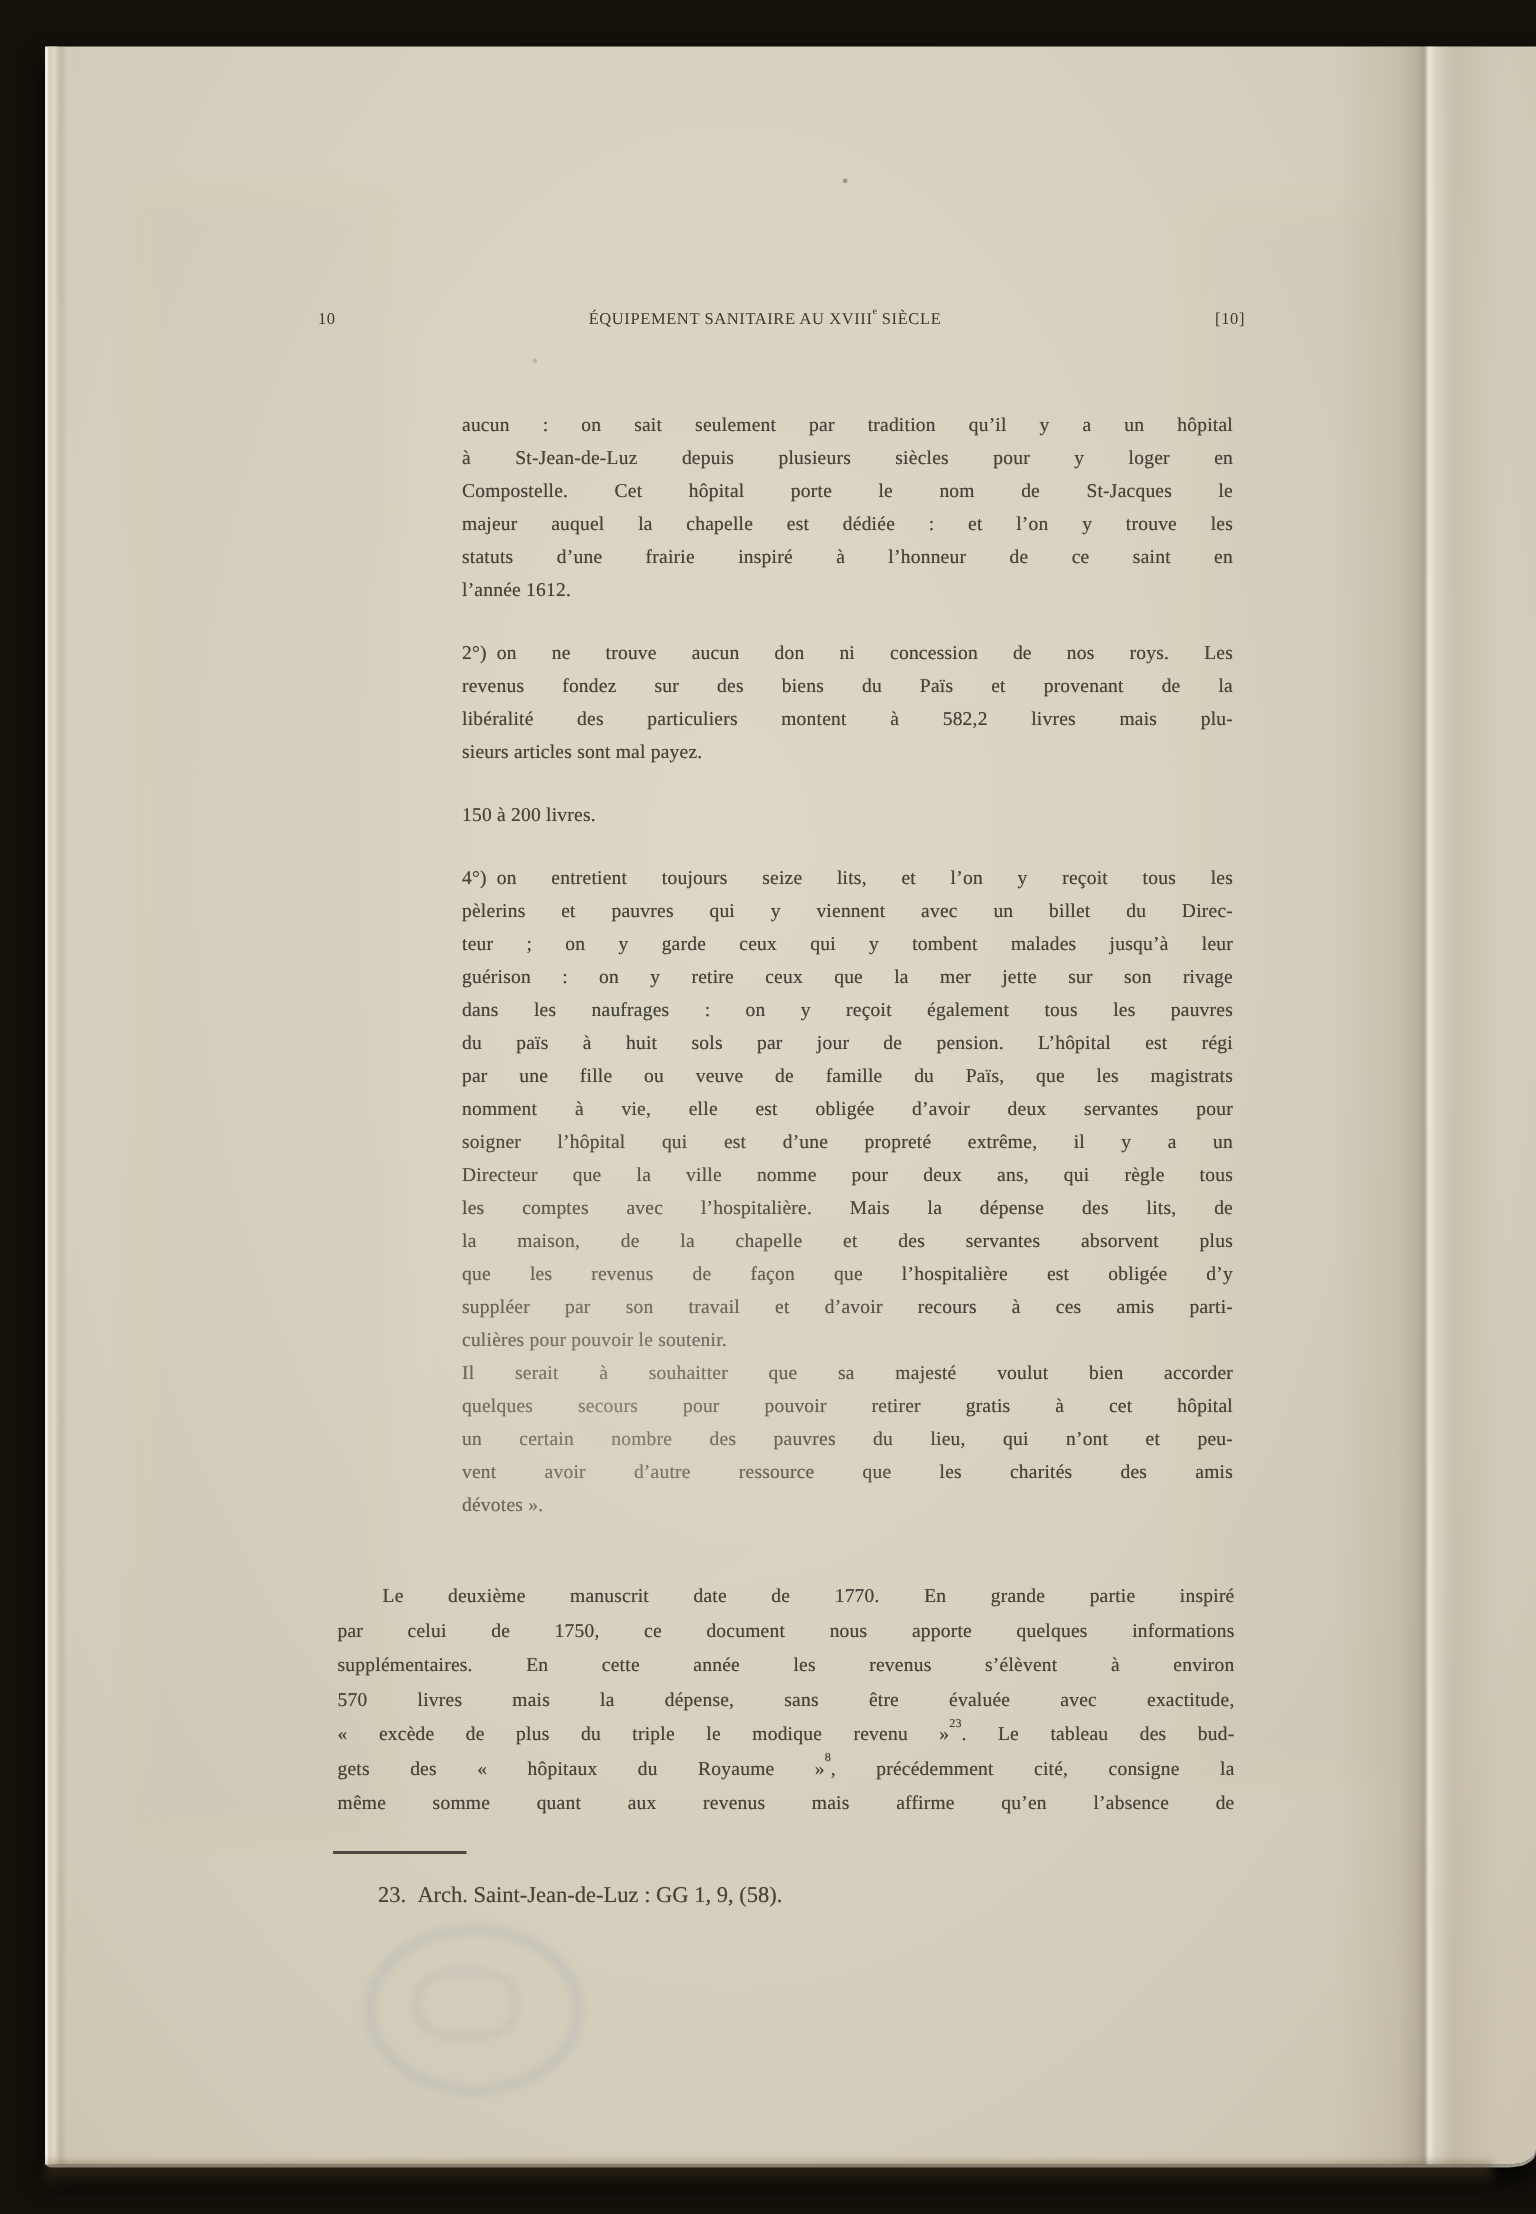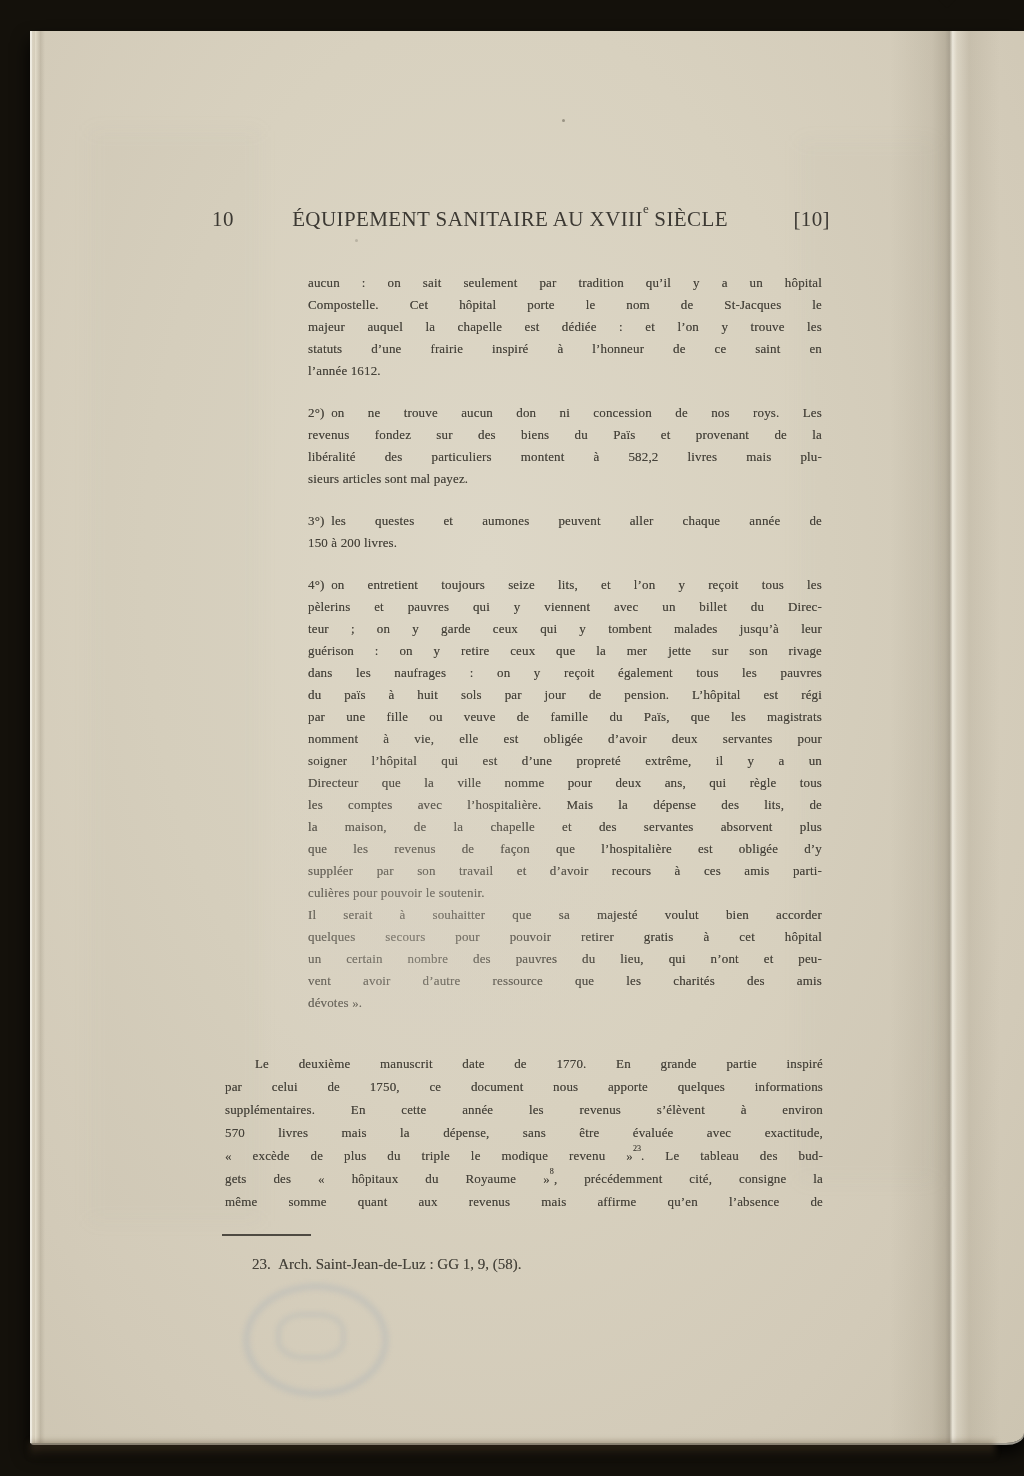--- a/index.html
+++ b/index.html
@@ -30,21 +30,21 @@
   
   .ghost{position:absolute;background:rgba(160,172,150,0.055);filter:blur(9px);pointer-events:none;}
   #ghost-left{left:60px;top:100px;width:170px;height:1090px;}
   #ghost-right{left:770px;top:110px;width:135px;height:1040px;}
   #bleedthrough-stamp{position:absolute;left:213px;top:1252px;width:132px;height:100px;
         border:7px solid rgba(122,148,178,0.16);border-radius:50%;filter:blur(2.5px);}
   #bleedthrough-stamp-inner{position:absolute;left:26px;top:22px;width:60px;height:38px;
         border:5px solid rgba(122,148,178,0.14);border-radius:40%;}
   .speck{position:absolute;width:3px;height:3px;border-radius:50%;background:rgba(100,95,82,0.55);}
   
-  #page-header span{position:absolute;font-size:21px;letter-spacing:0.4px;color:#3c3933;}
+  #page-header span{position:absolute;font-size:11px;letter-spacing:0.4px;color:#3c3933;}
   #hdr-left{left:182px;top:176px;}
   #hdr-title{left:150px;top:176px;width:660px;text-align:center;}
   #hdr-right{left:730px;top:176px;width:70px;text-align:right;}
   sup{font-size:0.62em;line-height:0;position:relative;top:-0.4em;letter-spacing:0;}
   #quote-block{position:absolute;left:278px;top:241px;width:514px;}
   #closing-block{position:absolute;left:195px;top:1021px;width:598px;}
   .para + .para{margin-top:20px;}
   .line{height:22px;line-height:22px;font-size:13px;letter-spacing:0.15px;
         text-align:justify;text-align-last:justify;white-space:normal;overflow:visible;
         text-shadow:0 0 0.5px rgba(62,57,47,0.55);}
@@ -72,33 +72,33 @@
       <span id="hdr-title">ÉQUIPEMENT SANITAIRE AU XVIII<sup>e</sup> SIÈCLE</span>
       <span id="hdr-right">[10]</span>
     </div>
 
     <div class="speck" style="left:532px;top:88px;"></div>
     <div class="speck" style="left:325px;top:208px;opacity:0.5;"></div>
 
     <div id="quote-block">
         <div class="para">
           <div class="line">aucun&nbsp;: on sait seulement par tradition qu’il y a un hôpital</div>
+          <div class="line">à St-Jean-de-Luz depuis plusieurs siècles pour y loger en</div>
           <div class="line">Compostelle. Cet hôpital porte le nom de St-Jacques le</div>
           <div class="line">majeur auquel la chapelle est dédiée&nbsp;: et l’on y trouve les</div>
           <div class="line">statuts d’une frairie inspiré à l’honneur de ce saint en</div>
           <div class="line nj">l’année 1612.</div>
         </div>
         <div class="para">
           <div class="line">2°) on ne trouve aucun don ni concession de nos roys. Les</div>
           <div class="line">revenus fondez sur des biens du Païs et provenant de la</div>
           <div class="line">libéralité des particuliers montent à 582,2 livres mais plu-</div>
           <div class="line nj">sieurs articles sont mal payez.</div>
         </div>
         <div class="para">
-          <div class="line">3°) les questes et aumones peuvent aller chaque année de</div>
           <div class="line nj">150 à 200 livres.</div>
         </div>
         <div class="para">
           <div class="line">4°) on entretient toujours seize lits, et l’on y reçoit tous les</div>
           <div class="line">pèlerins et pauvres qui y viennent avec un billet du Direc-</div>
           <div class="line">teur&nbsp;; on y garde ceux qui y tombent malades jusqu’à leur</div>
           <div class="line">guérison&nbsp;: on y retire ceux que la mer jette sur son rivage</div>
           <div class="line">dans les naufrages&nbsp;: on y reçoit également tous les pauvres</div>
           <div class="line">du païs à huit sols par jour de pension. L’hôpital est régi</div>
           <div class="line">par une fille ou veuve de famille du Païs, que les magistrats</div>

